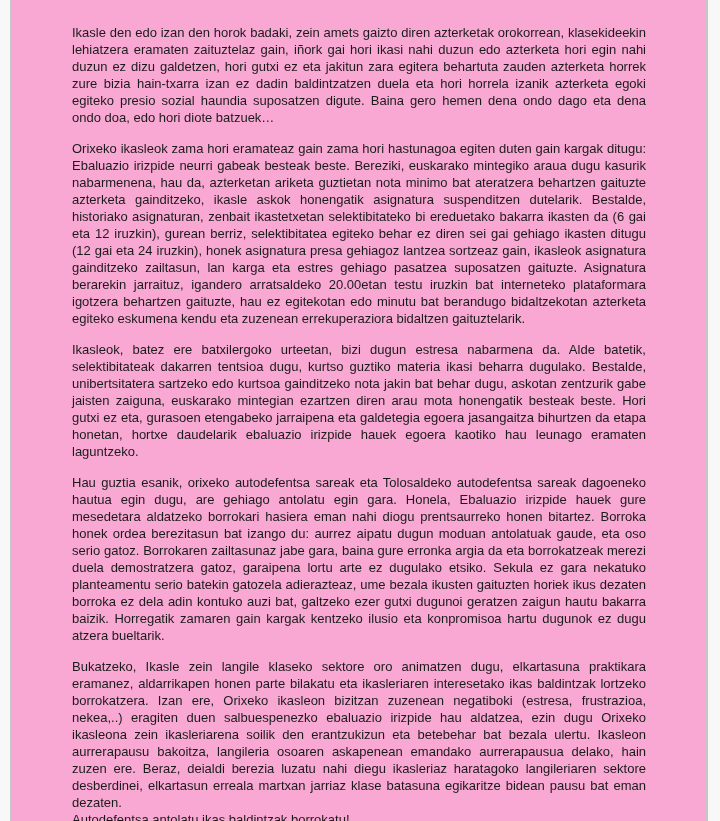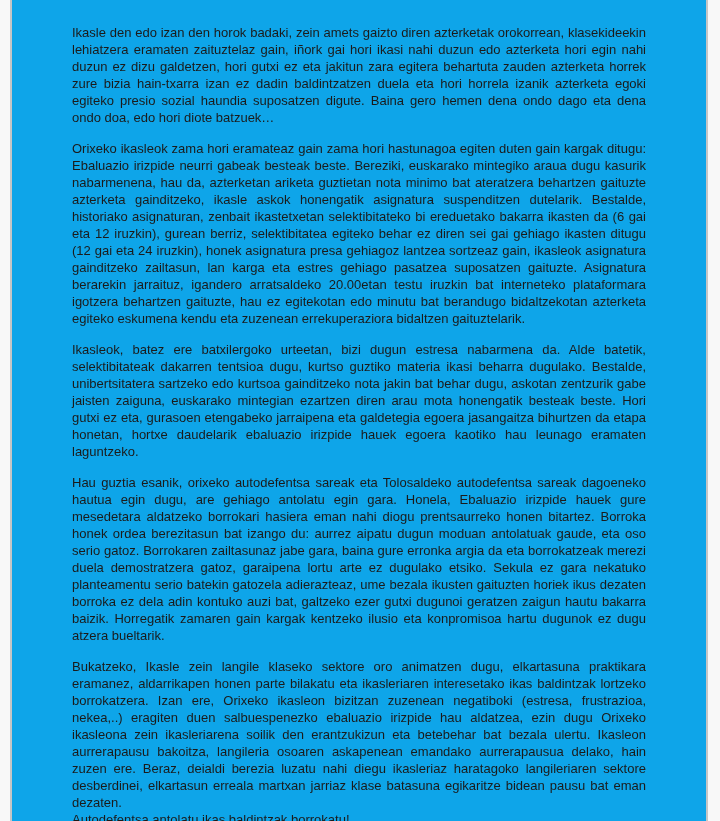--- a/index.html
+++ b/index.html
@@ -15,21 +15,21 @@
     width: 720px;
     height: 821px;
     background: #f8f8f8;
   }
   .page {
     position: absolute;
     left: 10px;
     top: 0;
     width: 698px;
     height: 821px;
-    background: #0ea5e9;
+    background: #f9a8d4;
     border-left: 2px solid #c6c6c6;
     border-right: 2px solid #c6c6c6;
   }
   .content {
     padding: 24px 60px 0 60px;
   }
   .para {
     font-family: "Liberation Sans", sans-serif;
     font-size: 13px;
     line-height: 17px;

